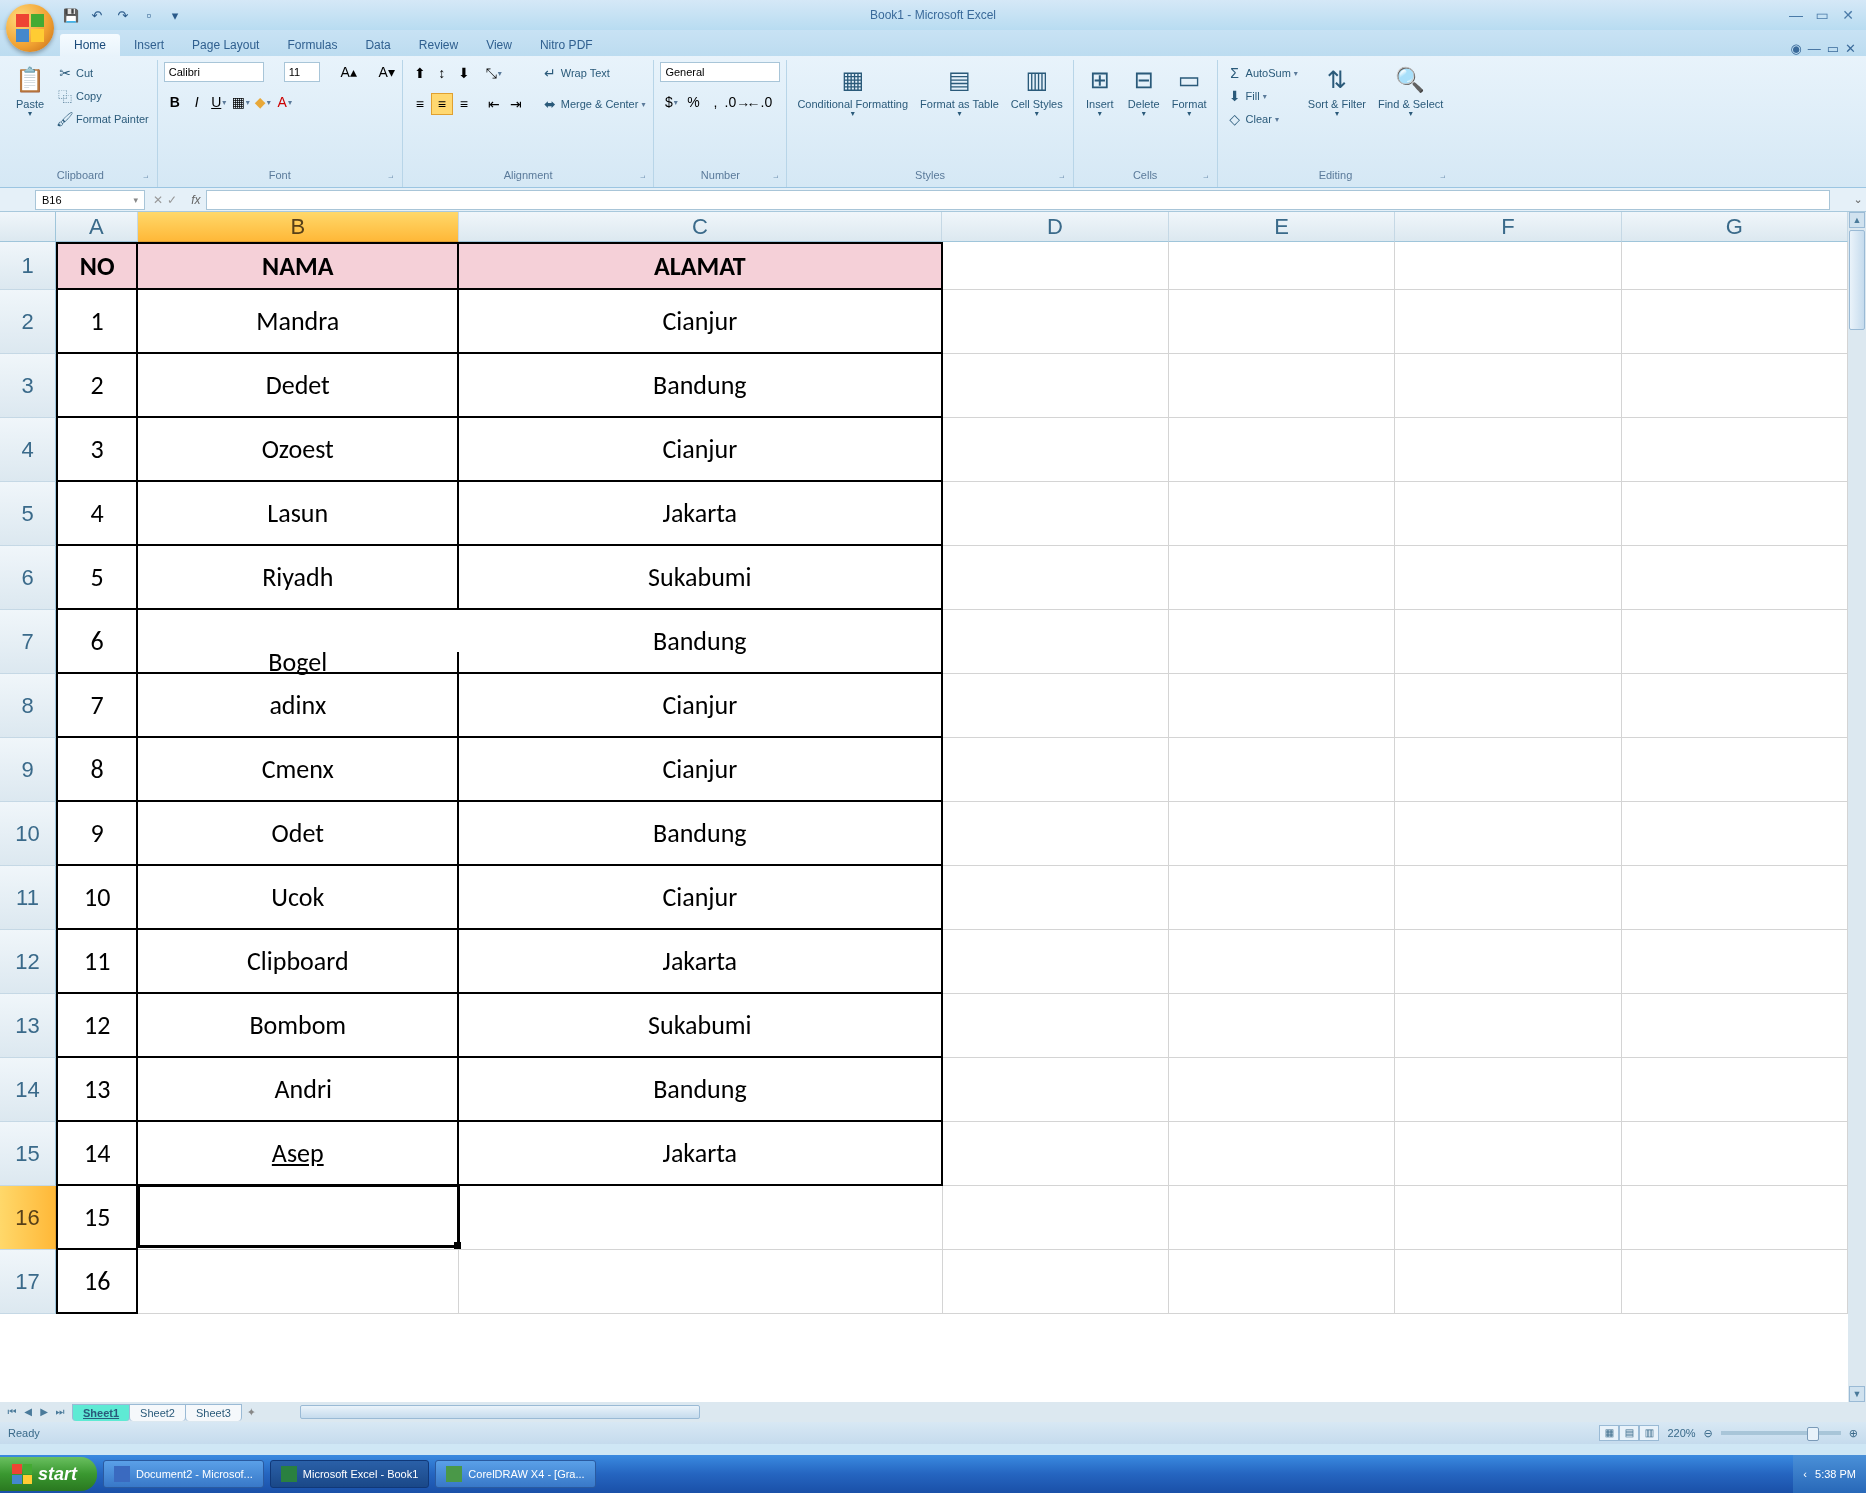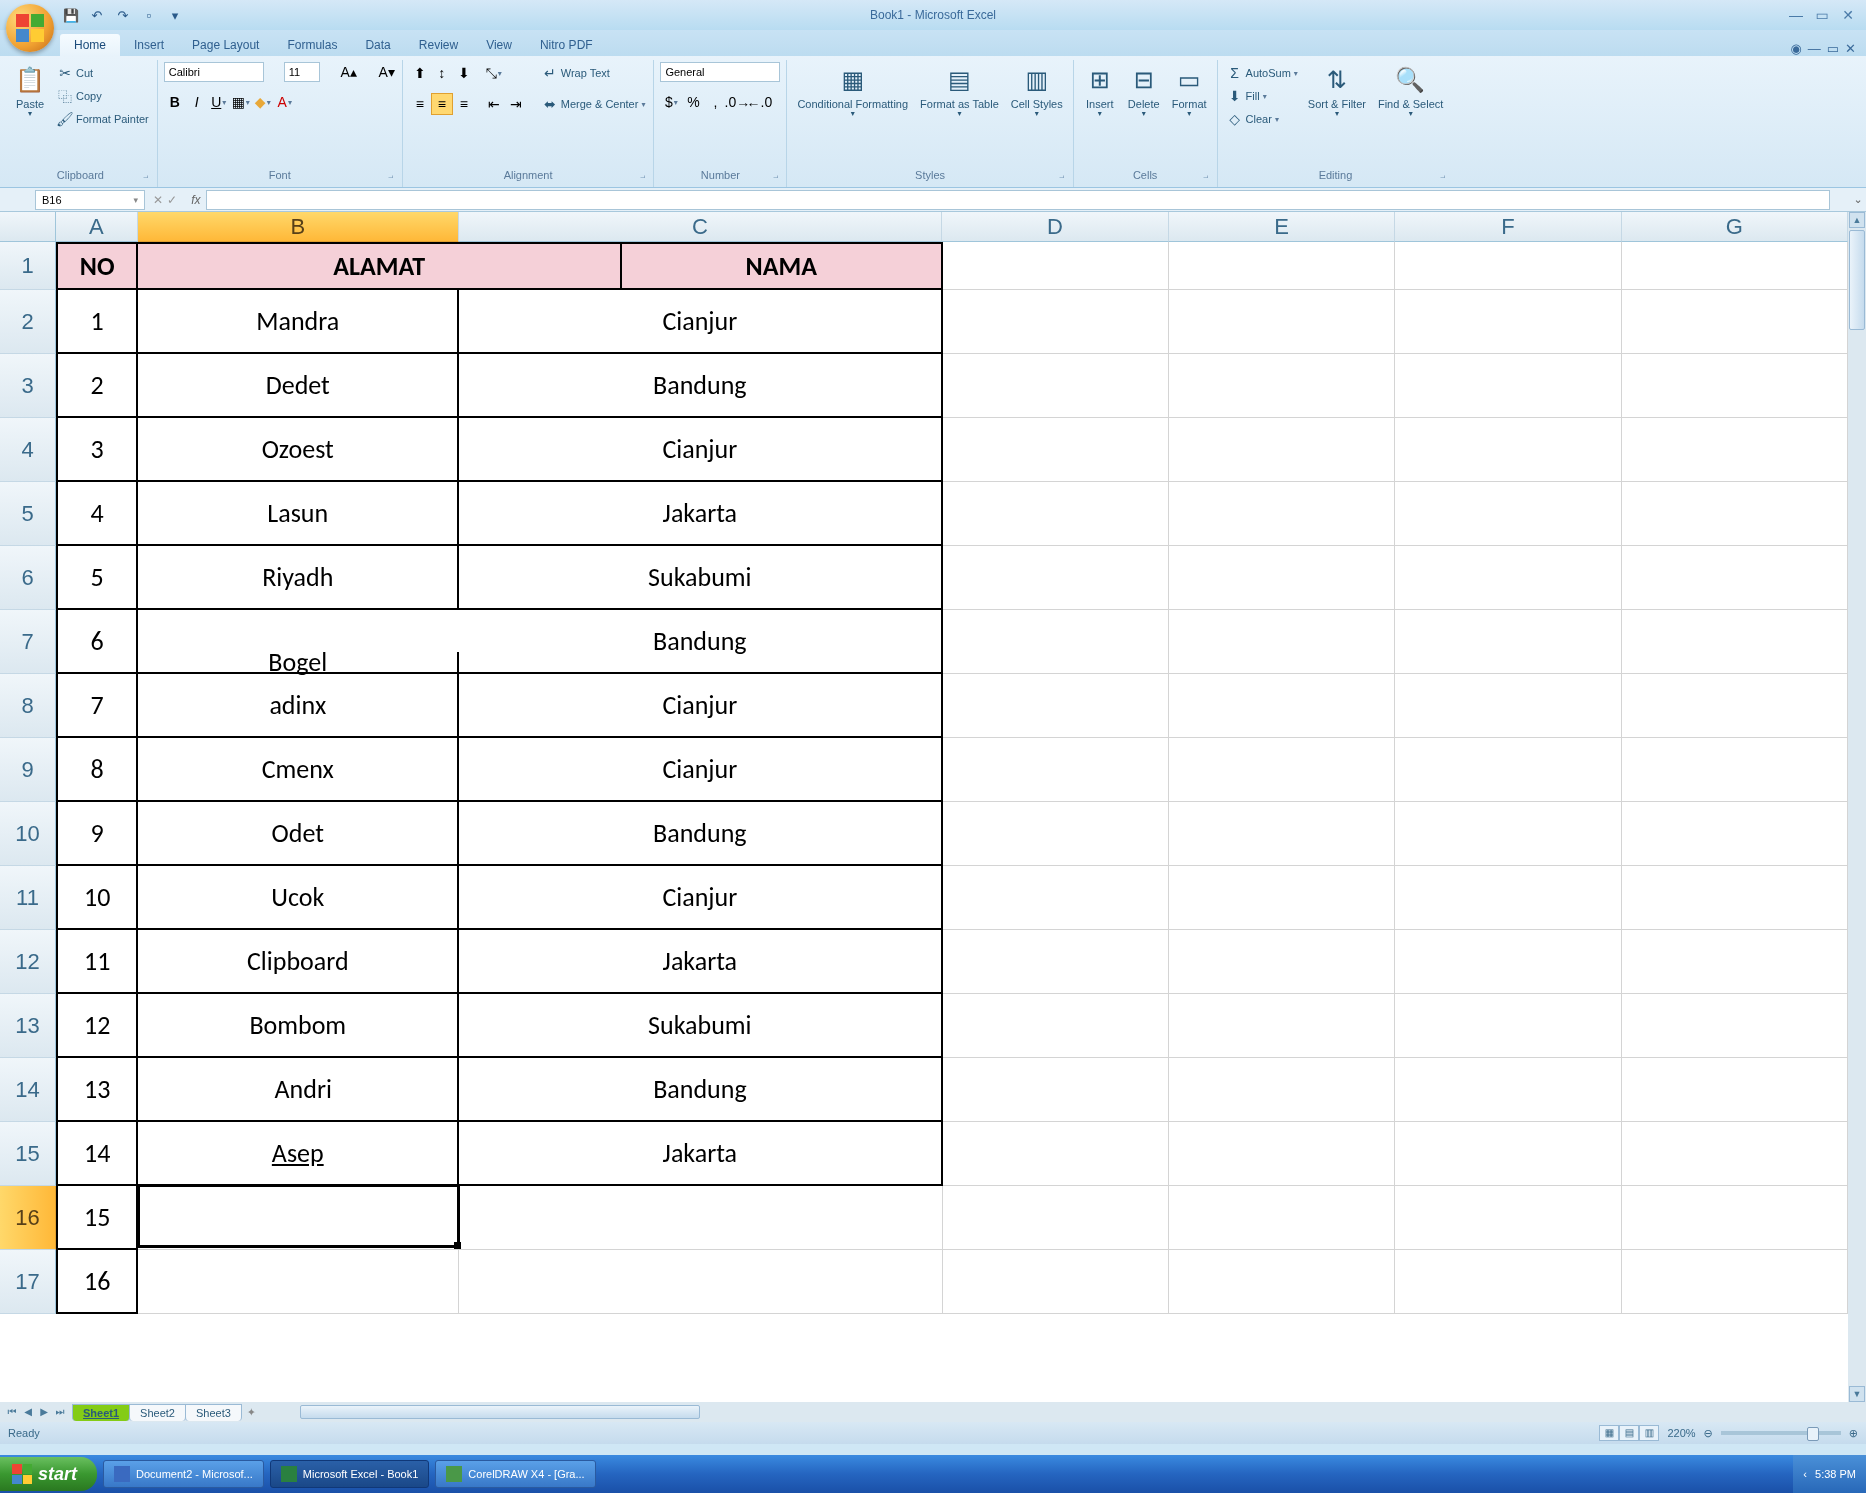--- a/index.html
+++ b/index.html
@@ -69,21 +69,21 @@
 .active-cell::after { content: ''; position: absolute; right: -4px; bottom: -4px; width: 7px; height: 7px; background: #000; }
 .vscroll { position: absolute; right: 0; top: 0; width: 18px; height: 100%; background: #dce8f0; }
 .vscroll-thumb { position: absolute; top: 18px; width: 16px; left: 1px; height: 100px; background: linear-gradient(to right, #eaf3fa, #c5dbed); border: 1px solid #9abad5; border-radius: 2px; }
 .vscroll-btn { position: absolute; width: 16px; height: 16px; left: 1px; background: #d0e2ef; border: 1px solid #9abad5; font-size: 9px; text-align: center; line-height: 14px; color: #4a7a9a; cursor: pointer; }
 
 
 .sheet-bar { height: 20px; background: #dce8f0; display: flex; align-items: center; font-size: 11px; }
 .sheet-nav { display: flex; gap: 0; padding: 0 4px; }
 .sheet-nav span { width: 16px; text-align: center; color: #4a7a9a; cursor: pointer; font-size: 10px; }
 .sheet-tab { padding: 2px 10px; background: #f5f8fb; border: 1px solid #9abad5; border-bottom: none; border-radius: 0 0 4px 4px; cursor: pointer; color: #2a5a7a; margin-right: -1px; }
-.sheet-tab.active { background: #84cc16; font-weight: bold; text-decoration: underline; }
+.sheet-tab.active { background: #5eead4; font-weight: bold; text-decoration: underline; }
 .sheet-new { padding: 2px 6px; color: #888; cursor: pointer; }
 .hscroll { flex: 1; margin-left: 20px; height: 16px; background: #dce8f0; position: relative; }
 .hscroll-thumb { position: absolute; left: 18px; width: 400px; height: 14px; top: 1px; background: linear-gradient(to bottom, #eaf3fa, #c5dbed); border: 1px solid #9abad5; border-radius: 2px; }
 
 
 .status-bar { height: 22px; background: linear-gradient(to bottom, #d8e8f4, #c5dbed); display: flex; align-items: center; font-size: 11px; color: #3a6a8a; padding: 0 8px; }
 .status-right { margin-left: auto; display: flex; align-items: center; gap: 8px; }
 .view-btns { display: flex; }
 .view-btns span { width: 20px; height: 16px; border: 1px solid #9abad5; background: #e8f2fa; cursor: pointer; font-size: 10px; text-align: center; line-height: 14px; }
 .zoom-slider { width: 120px; height: 4px; background: #a8c5d8; position: relative; }
@@ -352,22 +352,22 @@
       <div class="row-head" style="height: 64px;">12</div>
       <div class="row-head" style="height: 64px;">13</div>
       <div class="row-head" style="height: 64px;">14</div>
       <div class="row-head" style="height: 64px;">15</div>
       <div class="row-head sel" style="height: 64px;">16</div>
       <div class="row-head" style="height: 64px;">17</div>
     </div>
   <div class="cells" id="cells">
       <div class="crow" style="height: 48px;">
         <div class="cell head-cell data-border first-data-col" style="width: 83px;">NO</div>
+        <div class="cell head-cell data-border" style="width: 323px;">NAMA</div>
         <div class="cell head-cell data-border" style="width: 487px;">ALAMAT</div>
-        <div class="cell head-cell data-border" style="width: 323px;">NAMA</div>
         <div class="cell" style="width: 228px;"></div>
         <div class="cell" style="width: 228px;"></div>
         <div class="cell" style="width: 228px;"></div>
         <div class="cell" style="width: 228px;"></div>
       </div>
       <div class="crow">
         <div class="cell data-border first-data-col" style="width: 83px; font-weight: normal;">1</div>
         <div class="cell data-border" style="width: 323px;">Mandra</div>
         <div class="cell data-border" style="width: 487px;">Cianjur</div>
         <div class="cell" style="width: 228px;"></div>

